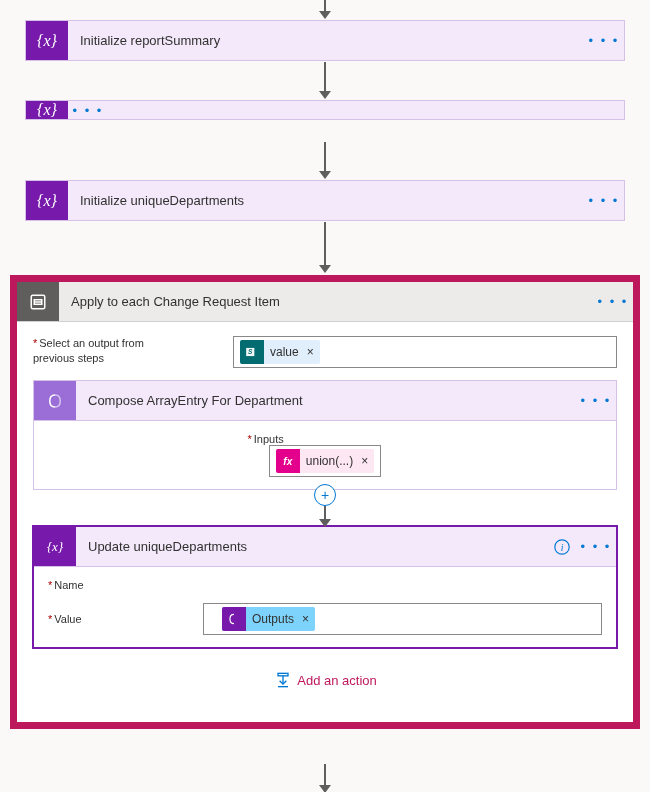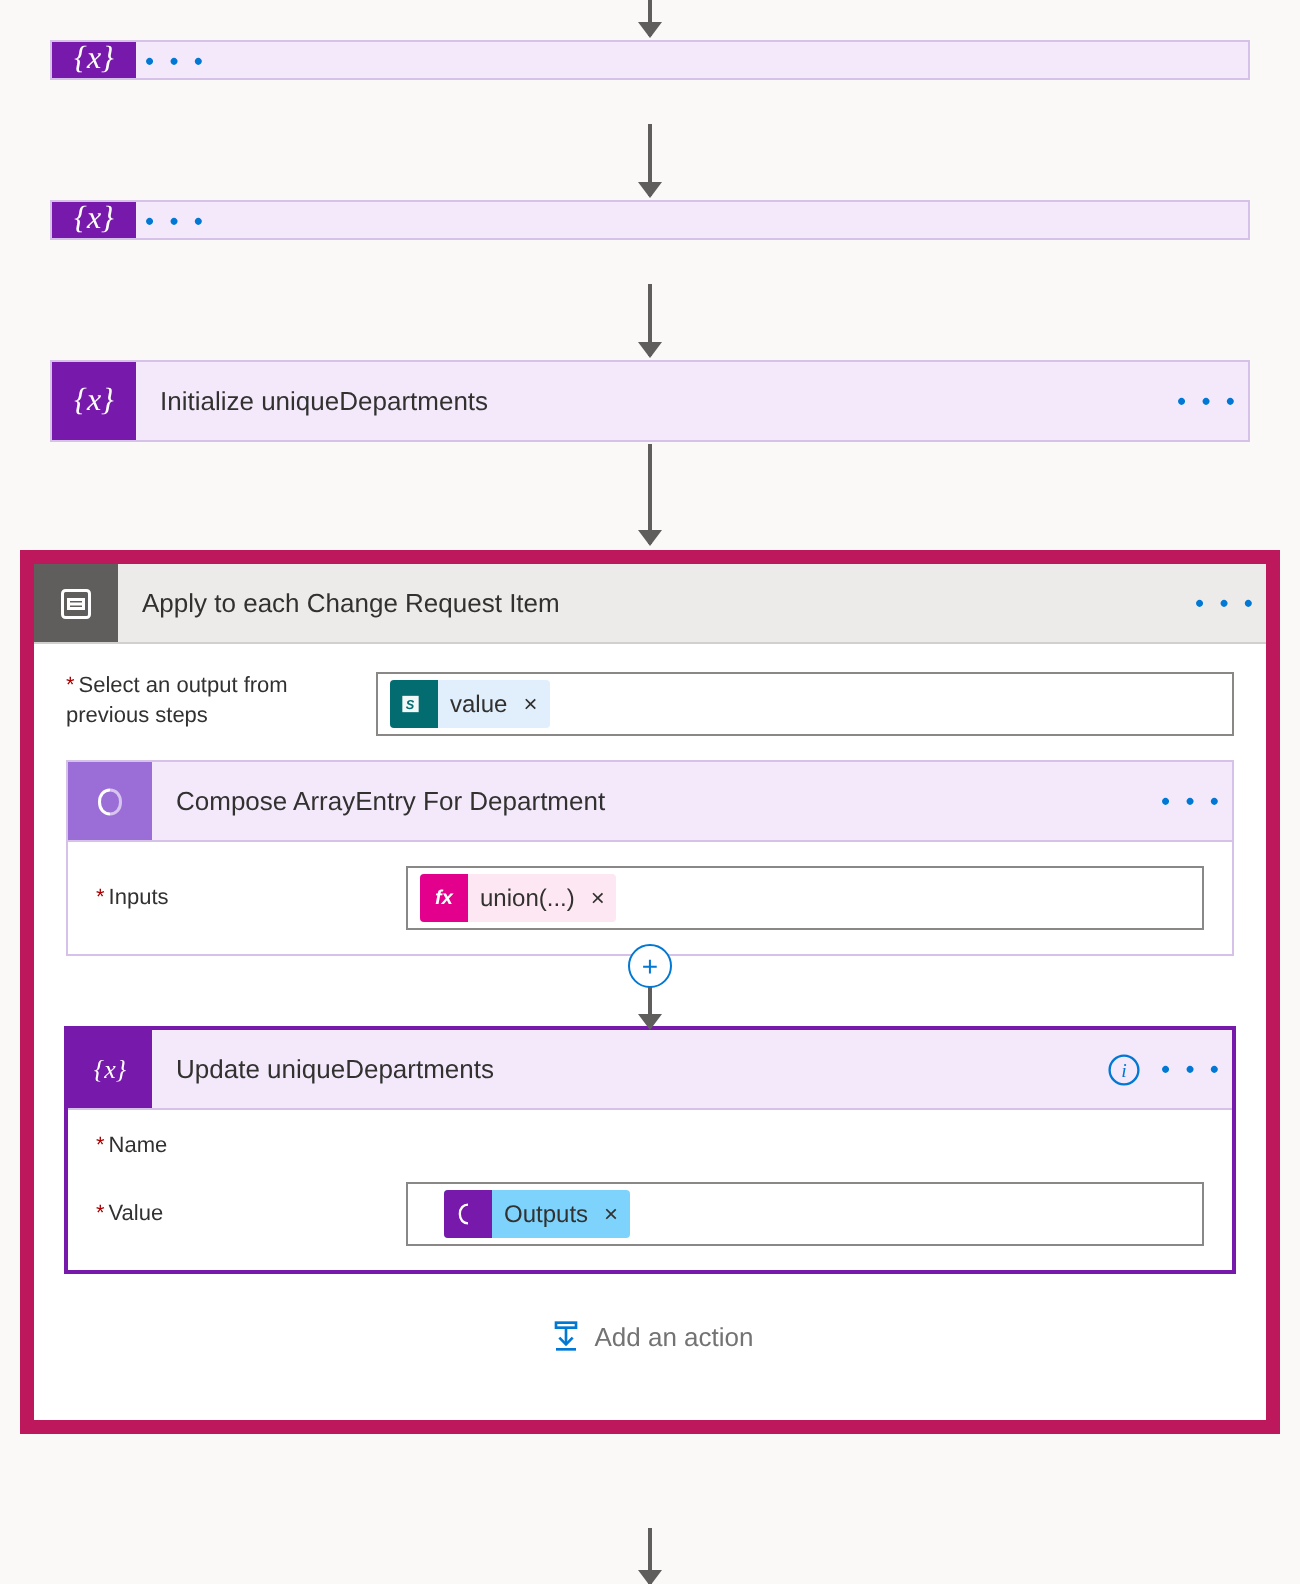--- a/index.html
+++ b/index.html
@@ -228,38 +228,39 @@
 .plus {
   position:absolute; top:-1px; left:50%; transform:translate(-50%,-5px);
   width:22px; height:22px; border:1px solid #0078d4; background:#fff; border-radius:50%;
   display:flex; align-items:center; justify-content:center; color:#0078d4; font-size:14px;
   cursor:pointer;
 }
 
 .add-action {
   display:flex; align-items:center; justify-content:center;
   gap:4px; padding: 22px 0 18px 0;
-  color:#737373; cursor:pointer; font-size:13px;
+  color:#be185d; cursor:pointer; font-size:13px;
 }
 
 .infosvg { width:18px; height:18px; }
 
 .vicon { font-family: 'Times New Roman', serif; font-style: italic; }
 </style>
 </head>
 <body>
 
 <div class="stage">
 
   <div class="arrow" style="top:0; height:18px;"></div>
 
   <div class="card" style="top:20px;">
     <div class="iconbox">
         <span class="vicon">{x}</span>
       </div>
+    <div class="title">Initialize reportSummary</div>
     <div class="menu">• • •</div>
   </div>
 
   <div class="arrow" style="top:62px; height:36px;"></div>
 
   <div class="card" style="top:100px;">
     <div class="iconbox">
         <span class="vicon">{x}</span>
       </div>
     <div class="menu">• • •</div>
@@ -285,21 +286,21 @@
           <path d="M8 8 L8 16 M8 8 L13 8 M8 16 L13 16" stroke="none"></path>
           <path d="M7 9 h10 v6 h-10 z M7 12 h10"></path>
         </svg>
       </div>
       <div class="title">Apply to each Change Request Item</div>
       <div class="menu">• • •</div>
     </div>
 
     <div class="body">
 
-      <div class="row" style="align-items:flex-start;">
+      <div class="row" style="align-items:flex-start;gap:45px;">
         <div class="label req" style="line-height:1.4;">Select an output from previous steps</div>
         <div class="input">
           <span class="token sp">
             <span class="ticon">
               <svg width="14" height="14" viewBox="0 0 24 24">
                   <rect x="2" y="5" width="14" height="14" fill="#fff" opacity=".95"></rect>
                   <text x="5" y="16" font-size="11" fill="#036c70" font-family="Arial">S</text>
                 </svg>
             </span>
             <span class="ttext">value</span>
@@ -313,21 +314,21 @@
           <div class="iconbox">
             <svg width="18" height="18" viewBox="0 0 24 24" fill="none" stroke="#fff" stroke-width="2">
                 <path d="M12 4 C8 4 5 7 5 12 C5 17 8 20 12 20"></path>
                 <path d="M12 4 C16 4 19 7 19 12 C19 17 16 20 12 20" opacity=".6"></path>
               </svg>
           </div>
           <div class="title">Compose ArrayEntry For Department</div>
           <div class="menu">• • •</div>
         </div>
         <div class="cbody">
-          <div class="row" style="margin-bottom:0;">
+          <div class="row" style="margin-bottom:0;flex-direction:column;">
             <div class="label req">Inputs</div>
             <div class="input">
               <span class="token fx">
                 <span class="ticon">fx</span>
                 <span class="ttext">union(...)</span>
                 <span class="tx">×</span>
               </span>
             </div>
           </div>
         </div>

